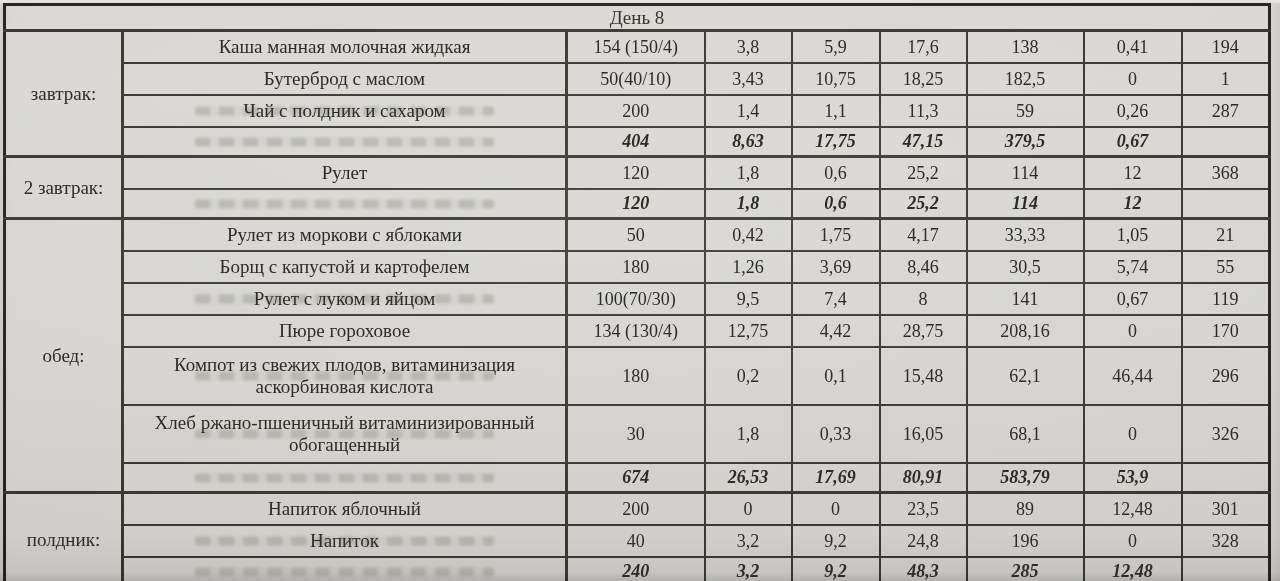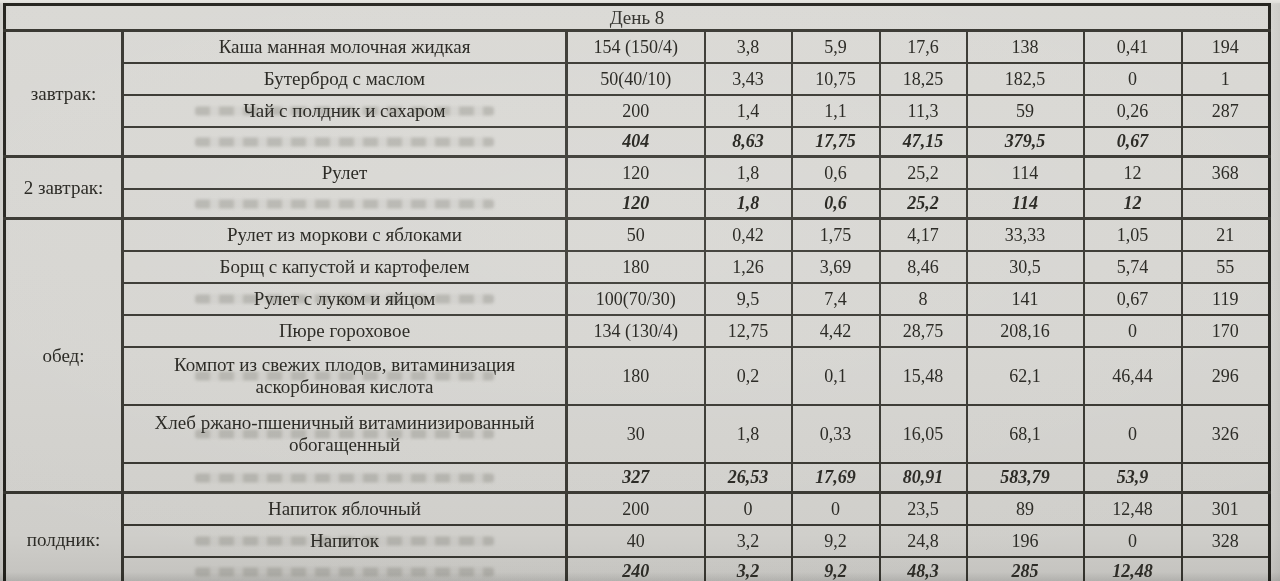--- a/index.html
+++ b/index.html
@@ -193,21 +193,21 @@
           <td class="num"><span class="t">0,33</span></td>
           <td class="num"><span class="t">16,05</span></td>
           <td class="num"><span class="t">68,1</span></td>
           <td class="num"><span class="t">0</span></td>
           <td class="num"><span class="t">326</span></td>
         </tr>
         <tr class="sub">
           <td class="dish">
             <i class="smudge"></i>
           </td>
-          <td class="num portion"><span class="t">327</span></td>
+          <td class="num portion"><span class="t">674</span></td>
           <td class="num"><span class="t">26,53</span></td>
           <td class="num"><span class="t">17,69</span></td>
           <td class="num"><span class="t">80,91</span></td>
           <td class="num"><span class="t">583,79</span></td>
           <td class="num"><span class="t">53,9</span></td>
           <td class="num"></td>
         </tr>
         <tr class="r sec-start">
           <td class="meal" rowspan="3"><span class="t">полдник:</span></td>
           <td class="dish"><span class="t">Напиток яблочный</span></td>

